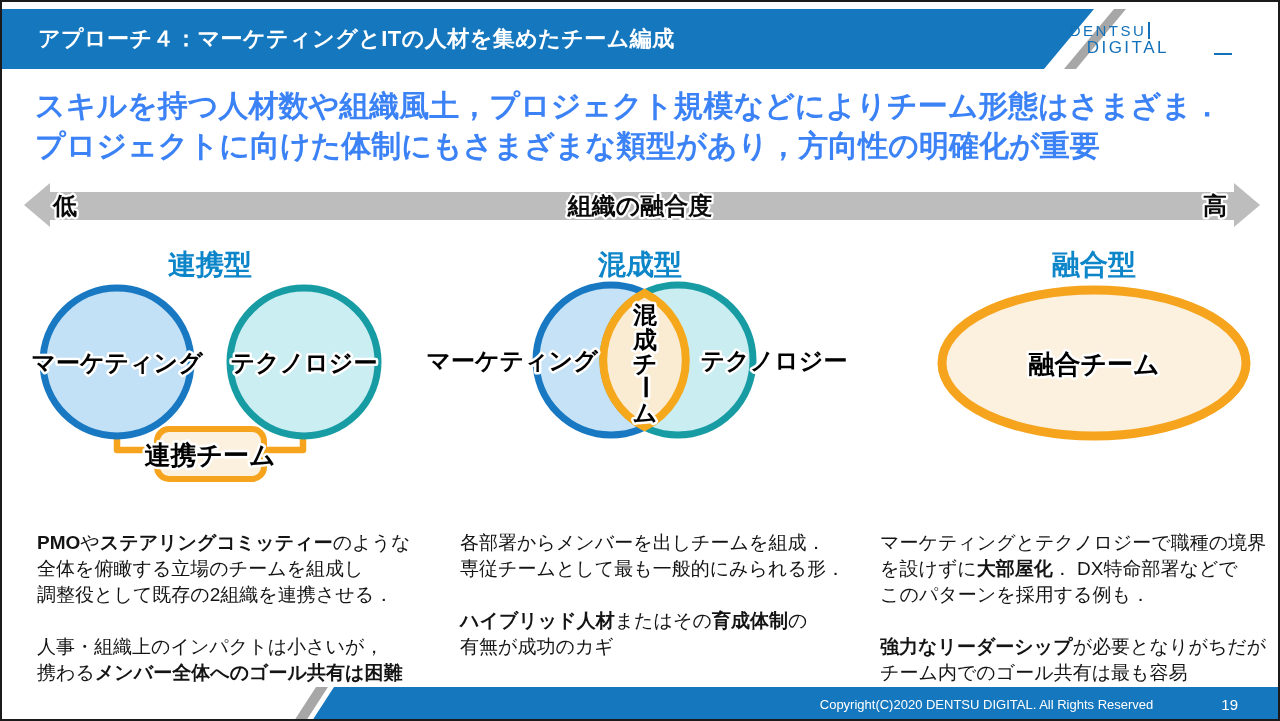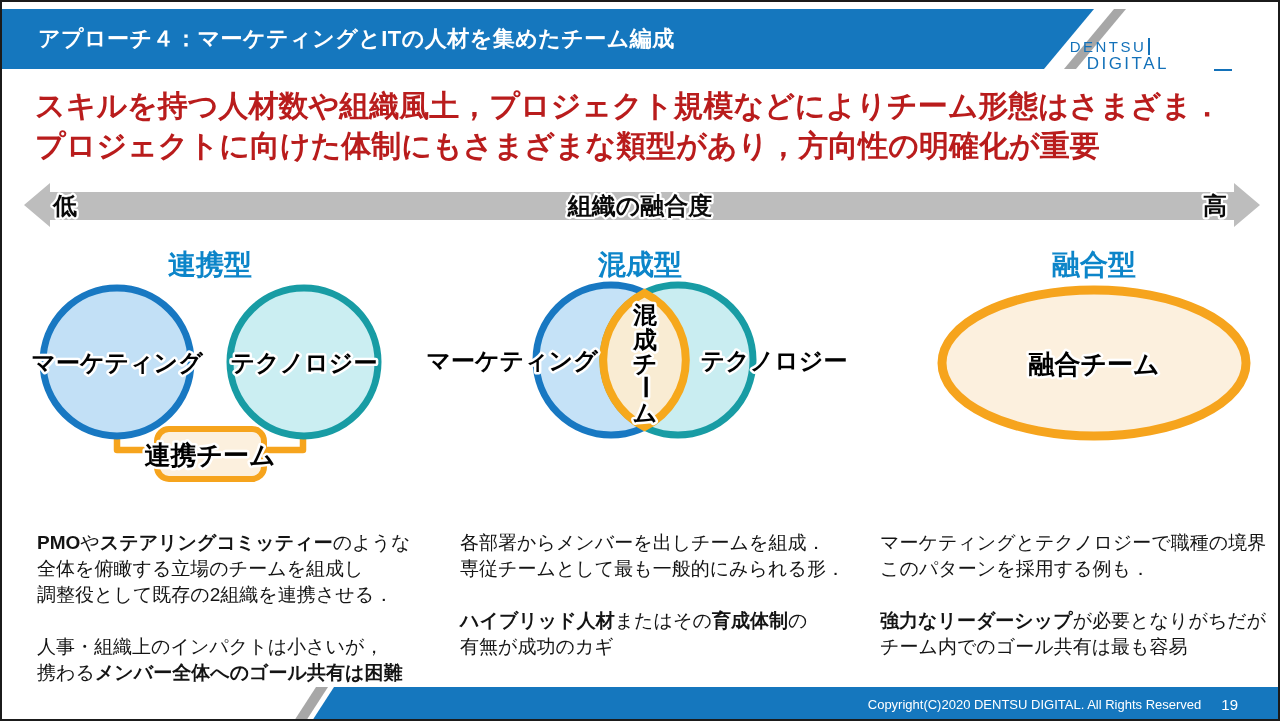--- a/index.html
+++ b/index.html
@@ -10,27 +10,27 @@
   }
   
   .header-band{position:absolute;left:0;top:7px;width:100%;height:60px;}
   .header-blue{position:absolute;inset:0;background:#1577BE;
     clip-path:polygon(0 0,1092px 0,1042px 100%,0 100%);}
   .header-stripe{position:absolute;inset:0;background:#A7A7A7;
     clip-path:polygon(1112px 0,1124px 0,1074px 100%,1062px 100%);}
   .header-title{position:absolute;left:36px;top:0;height:100%;display:flex;align-items:center;
     color:#ffffff;font-size:22px;font-weight:bold;letter-spacing:.5px;white-space:nowrap;}
   
-  .logo{position:absolute;top:36px;right:46px;color:#1371B9;line-height:1.05;}
+  .logo{position:absolute;top:20px;right:46px;color:#1371B9;line-height:1.05;}
   .logo-line1{font-size:15px;letter-spacing:2.5px;font-weight:500;display:flex;align-items:center;}
   .logo-bar{display:inline-block;width:2px;height:17px;background:#1371B9;margin-left:2px;}
   .logo-line2{font-size:17px;letter-spacing:2.5px;font-weight:500;margin-left:17px;display:flex;align-items:flex-end;gap:42px;}
   .logo-underscore{display:inline-block;width:18px;height:2px;background:#1371B9;margin:0 0 2px 3px;}
   
-  .headline{position:absolute;left:33px;top:84px;width:1240px;color:#b91c1c;
+  .headline{position:absolute;left:33px;top:84px;width:1240px;color:#3b82f6;
     font-size:30px;font-weight:bold;line-height:40px;white-space:nowrap;}
   
   svg.arrow{position:absolute;left:0;top:178px;}
   svg.diagram{position:absolute;left:0;top:240px;}
   svg text{text-anchor:middle;font-family:"Liberation Sans","DejaVu Sans",sans-serif;}
   .sec-title{font-size:28px;font-weight:bold;fill:#0C85C9;}
   .olabel{font-size:24px;font-weight:bold;fill:#000000;stroke:#ffffff;stroke-width:5px;
     paint-order:stroke;stroke-linejoin:round;}
   .olabel-lg{font-size:26px;font-weight:bold;fill:#000000;stroke:#ffffff;stroke-width:5px;
     paint-order:stroke;stroke-linejoin:round;}
@@ -40,21 +40,21 @@
   .col{position:absolute;top:528px;font-size:19px;color:#141414;}
   .col .tline{line-height:26px;min-height:26px;white-space:nowrap;}
   .col b{font-weight:bold;}
   
   .footer-band{position:absolute;left:0;top:685px;width:100%;height:34px;}
   .footer-blue{position:absolute;inset:0;background:#1577BE;
     clip-path:polygon(332px 0,100% 0,100% 100%,310px 100%);}
   .footer-stripe{position:absolute;inset:0;background:#A7A7A7;
     clip-path:polygon(314px 0,326px 0,304px 100%,292px 100%);}
   .footer-content{position:absolute;inset:0;display:flex;align-items:center;justify-content:flex-end;
-    gap:20px;padding-right:40px;color:#ffffff;}
+    gap:68px;padding-right:40px;color:#ffffff;}
   .copyright{font-size:13px;}
   .page-num{font-size:15px;}
 </style>
 </head>
 <body>
 
 <div class="slide">
 
   <div class="header-band">
     <div class="header-blue"></div>
@@ -124,20 +124,21 @@
     </div>
   <div class="col" style="left:458px;">
       <div class="tline"><span>各部署からメンバーを出しチームを組成．</span></div>
       <div class="tline"><span>専従チームとして最も一般的にみられる形．</span></div>
       <div class="tline"></div>
       <div class="tline"><b>ハイブリッド人材</b><span>またはその</span><b>育成体制</b><span>の</span></div>
       <div class="tline"><span>有無が成功のカギ</span></div>
     </div>
   <div class="col" style="left:878px;">
       <div class="tline"><span>マーケティングとテクノロジーで職種の境界</span></div>
+      <div class="tline"><span>を設けずに</span><b>大部屋化</b><span>． DX特命部署などで</span></div>
       <div class="tline"><span>このパターンを採用する例も．</span></div>
       <div class="tline"></div>
       <div class="tline"><b>強力なリーダーシップ</b><span>が必要となりがちだが</span></div>
       <div class="tline"><span>チーム内でのゴール共有は最も容易</span></div>
     </div>
 
   <div class="footer-band">
     <div class="footer-stripe"></div>
     <div class="footer-blue"></div>
     <div class="footer-content">

